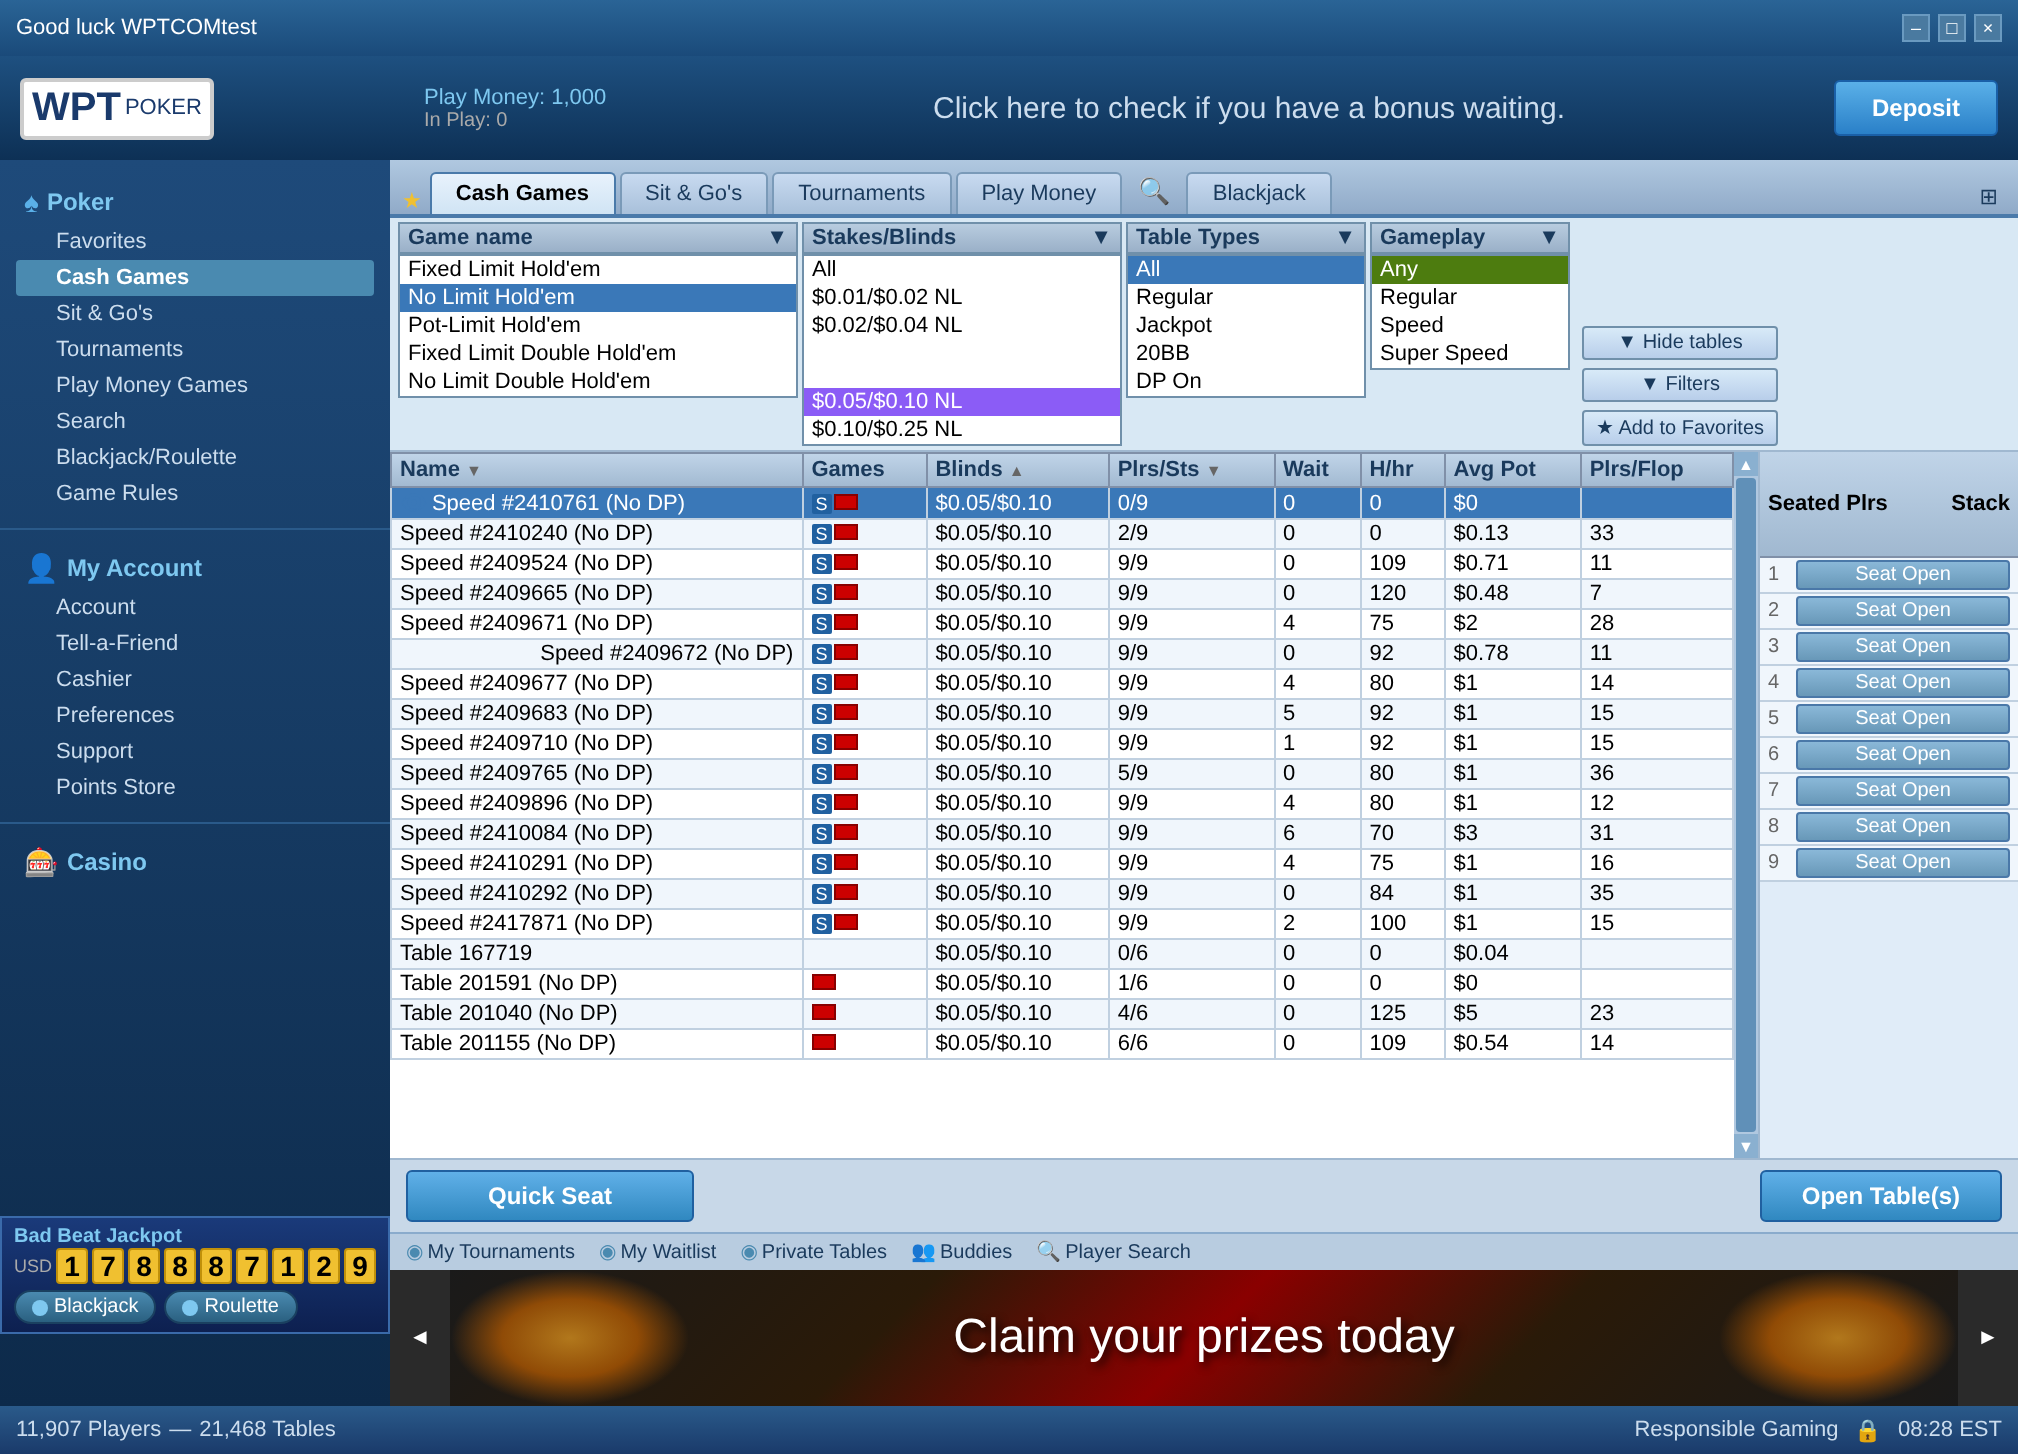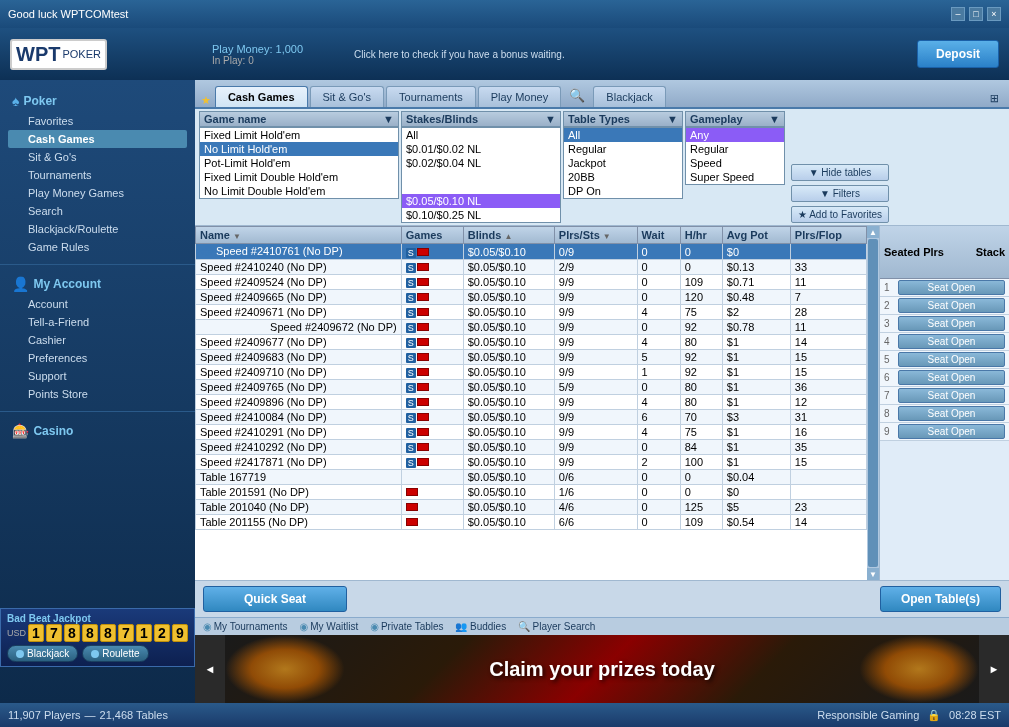--- a/index.html
+++ b/index.html
@@ -48,22 +48,23 @@
       flex-direction: column;
       color: #fff;
       font-size: 11px;
       min-width: 120px;
     }
     .header-money .play { color: #7ec8f0; }
     .header-money .inplay { color: #aaa; font-size: 10px; }
     .header-bonus {
       flex: 1;
       color: #cde;
-      font-size: 10px;
+      font-size: 15px;
       padding: 0 10px;
+      text-align: center;
     }
     .deposit-btn {
       background: linear-gradient(to bottom, #5ab0e8, #2a80c8);
       border: 1px solid #1a60a8;
       border-radius: 3px;
       color: #fff;
       padding: 6px 18px;
       font-size: 12px;
       font-weight: bold;
       cursor: pointer;
@@ -205,21 +206,21 @@
     .gameplay-list {
       width: 100px;
       border: 1px solid #7090aa;
       background: #fff;
     }
     .gp-item {
       padding: 1px 4px;
       cursor: pointer;
       font-size: 11px;
     }
-    .gp-item.selected { background: #8b5cf6; color: #fff; }
+    .gp-item.selected { background: #4d7c0f; color: #fff; }
 
     .filter-actions {
       display: flex;
       flex-direction: column;
       justify-content: flex-end;
       gap: 4px;
       padding-left: 4px;
     }
     .hide-tables-btn, .filters-btn, .add-favorites-btn {
       background: linear-gradient(to bottom, #d8eaf8, #b8ceea);
@@ -371,21 +372,21 @@
     .banner-left { width: 30px; background: #2a2a2a; height: 100%; display: flex; align-items: center; justify-content: center; cursor: pointer; color: #fff; }
     .banner-right { width: 30px; background: #2a2a2a; height: 100%; display: flex; align-items: center; justify-content: center; cursor: pointer; color: #fff; }
     .banner-content {
       flex: 1;
       height: 100%;
       background: linear-gradient(135deg, #1a1a1a 0%, #2a1a08 30%, #8a0000 50%, #2a1a08 70%, #1a1a1a 100%);
       display: flex;
       align-items: center;
       justify-content: center;
     }
-    .banner-text { color: #fff; font-size: 20px; font-weight: bold; text-shadow: 2px 2px 4px rgba(0,0,0,0.8); }
+    .banner-text { color: #fff; font-size: 24px; font-weight: normal; text-shadow: 2px 2px 4px rgba(0,0,0,0.8); }
     .banner-decoration-l {
       position: absolute;
       left: 30px;
       width: 120px;
       height: 68px;
       background: radial-gradient(ellipse at center, #f0a020 0%, #c06000 40%, transparent 70%);
       opacity: 0.7;
     }
     .banner-decoration-r {
       position: absolute;

